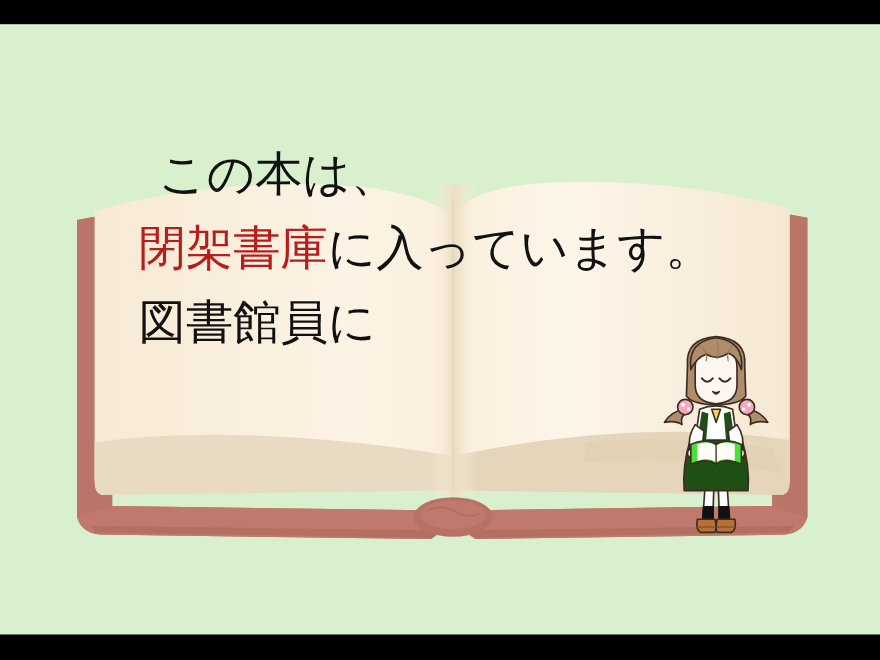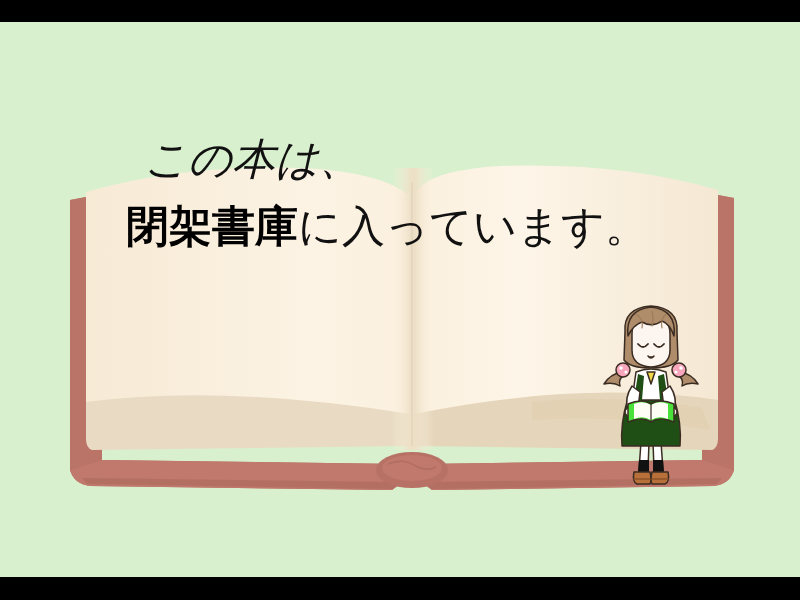--- a/index.html
+++ b/index.html
@@ -25,25 +25,25 @@
 
   
   #text-block{
     position:absolute; left:126px; top:110px; width:560px;
     color:#111; line-height:1.30;
     font-size:43px; letter-spacing:0px;
     font-family:"DejaVu Sans","Liberation Sans",sans-serif;
     font-weight:400;
   }
   .tline{ white-space:nowrap; margin-bottom:11px; }
-  .indent1{ padding-left:18px;font-style:italic; }
+  .indent1{ padding-left:18px; }
   .indent2{ padding-left:0px; }
   .indent3{ padding-left:0px; }
   .indent4{ padding-left:12px; }
-  .hl{ color:#000000;font-weight:bold; }
+  .hl{ color:#b91c1c; }
 
   
   #girl{ position:absolute; left:592px; top:272px; width:118px; height:196px; }
   #girl svg{ width:100%; height:100%; display:block; }
 </style>
 </head>
 <body>
 
 <div id="stage">
 
@@ -114,20 +114,21 @@
           <ellipse cx="350" cy="398" rx="36" ry="18" fill="#b87165"></ellipse>
           <ellipse cx="350" cy="396" rx="30" ry="13" fill="#c0796c"></ellipse>
           <path d="M326,392 Q340,386 352,393 Q364,400 374,395" stroke="#a9685c" stroke-width="1.6" fill="none" opacity="0.6"></path>
         </g>
       </svg>
     </div>
 
     <div id="text-block">
       <div class="tline indent1">この本は、</div>
       <div class="tline indent2"><span class="hl">閉架書庫</span><span>に入っています。</span></div>
+      <div class="tline indent3">図書館員に</div>
     </div>
 
     <div id="girl">
       <svg viewBox="0 0 118 196">
         <g stroke="#3a2c22" stroke-width="1.5" stroke-linejoin="round" stroke-linecap="round">
 
           <path d="M33,38 Q31,14 59,12 Q87,14 85,38 L86,66 Q80,74 59,74 Q38,74 32,66 Z" fill="#b08d6a"></path>
 
           <path d="M49,148 L47,176 L56,176 L57,148 Z" fill="#ffffff"></path>
           <path d="M69,148 L71,176 L62,176 L61,148 Z" fill="#ffffff"></path>

